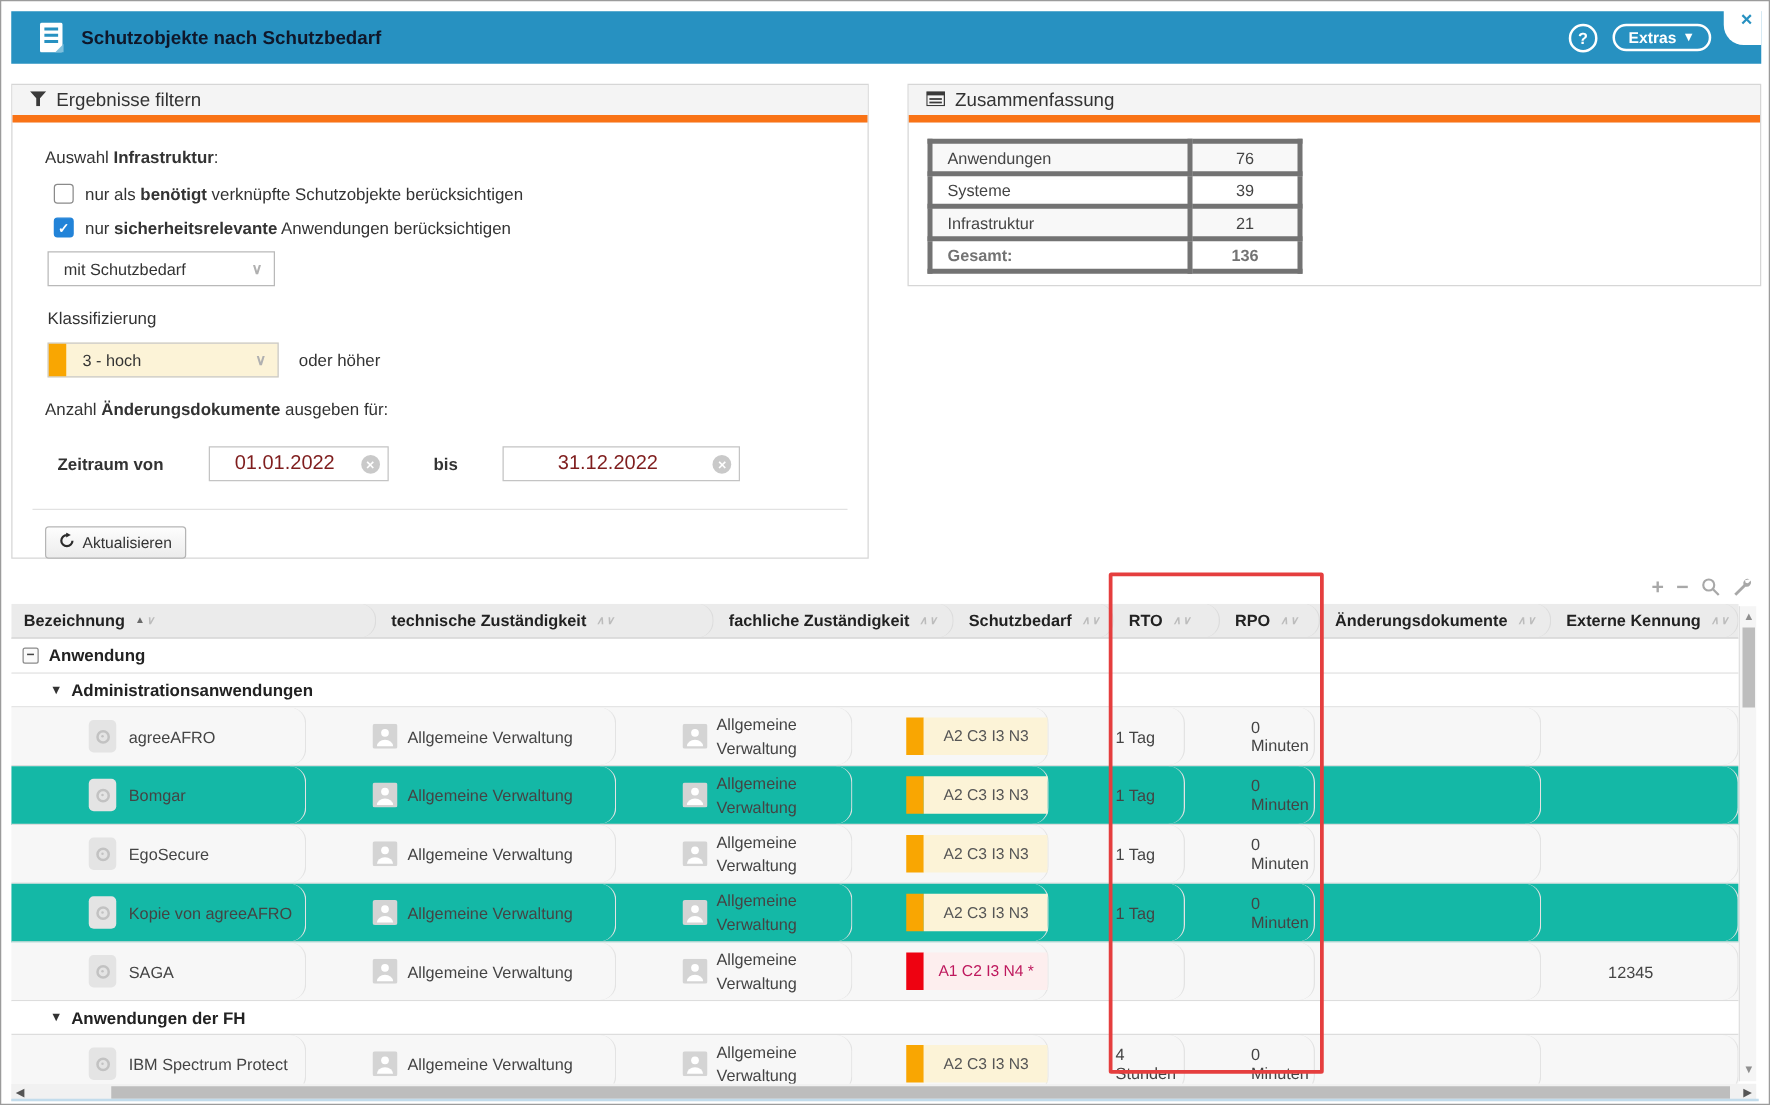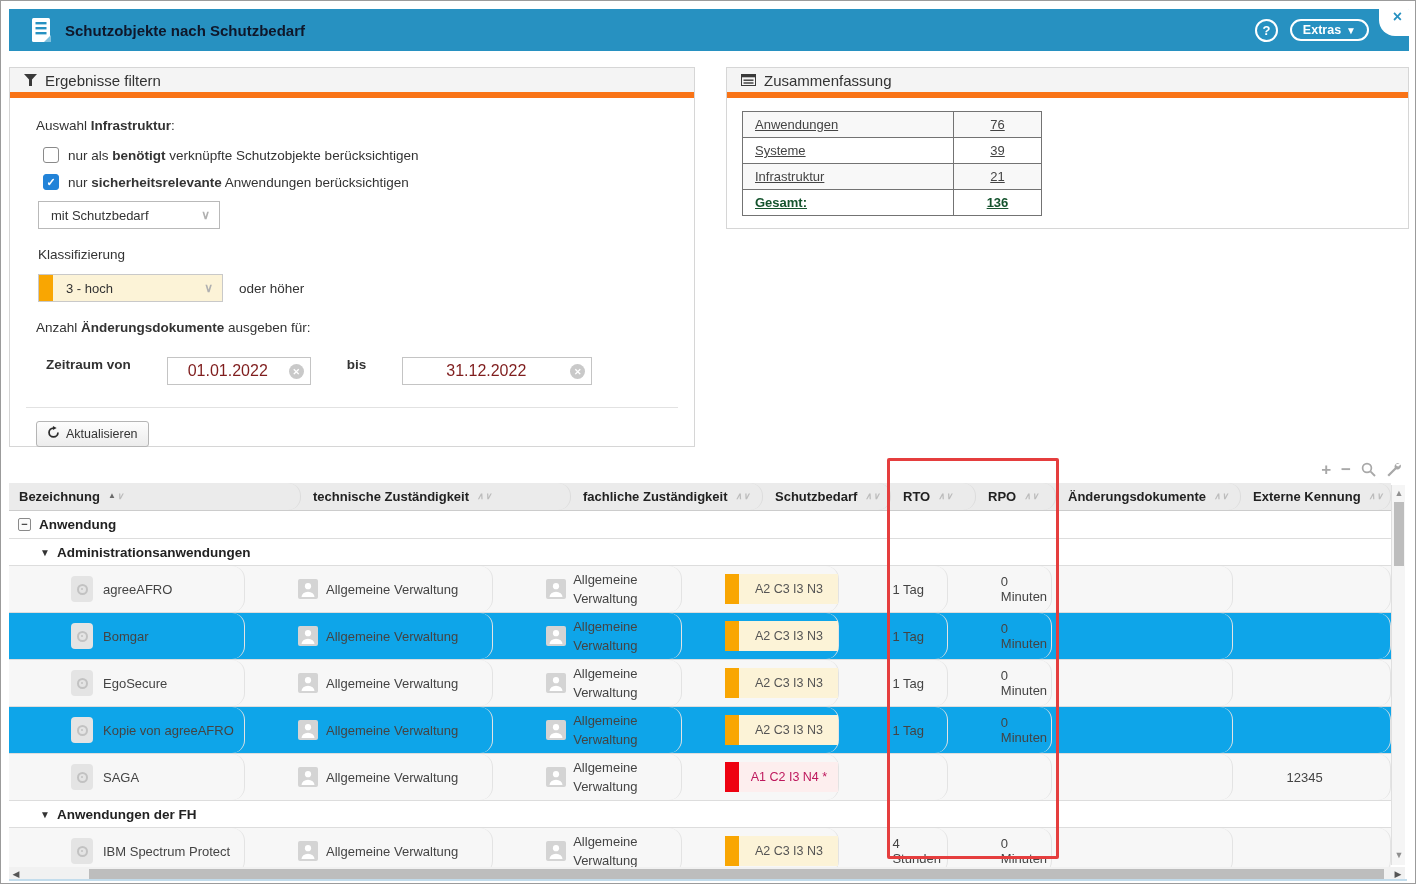--- a/index.html
+++ b/index.html
@@ -57,21 +57,21 @@
     height: 28px; border: 1px solid #b9b9b9; background: #fff; display:flex; align-items:center;
     font-size: 13px; color:#333; position:relative; cursor:pointer;
   }
   .select .chev { position:absolute; right: 9px; color:#b0b0b0; font-size: 12px; font-weight:bold; }
   .select-schutz { width: 182px; margin: 6px 0 18px 2px; padding-left: 12px; }
   .klass-label { margin: 4px 0 12px 2px; }
   .klass-row { display:flex; align-items:center; gap: 16px; margin-bottom: 18px; }
   .select-klass { width: 185px; background: #fcf3d7; border-color:#c9c9c9; padding-left: 0; margin-left: 2px; }
   .select-klass .blk { width: 14px; align-self: stretch; background: #f9a602; margin-right: 13px; }
   .docs-line { margin: 4px 0 16px 0; }
-  .date-row { display:flex; align-items:flex-start; margin-left: 10px; margin-top: 22px; }
+  .date-row { display:flex; align-items:center; margin-left: 10px; margin-top: 22px; }
   .date-row .zl { font-weight: bold; }
   .date-field { position:relative; height: 28px; border: 1px solid #c4c4c4; background:#fff; margin-left: 36px; }
   .date-field input {
     width: 100%; height: 100%; border: none; outline: none; text-align: center;
     font-family: Liberation Sans, sans-serif; font-size: 16px; color:#7f1d1d; padding-right: 22px; background:transparent;
   }
   .date-field .clear {
     position:absolute; right: 6px; top: 6px; width: 15px; height: 15px; border-radius: 50%;
     background: #c9c9c9; color:#fff; font-size: 9px; font-weight:bold;
     display:flex; align-items:center; justify-content:center; cursor:pointer;
@@ -80,32 +80,32 @@
   .df-to { width: 190px; }
   .bis { font-weight: bold; margin-left: 36px; }
   .filter-divider { border-top: 1px solid #e2e2e2; margin: 22px -10px 0 -10px; }
   .refresh-btn {
     margin: 13px 0 0 0; height: 26px; padding: 0 10px; border: 1px solid #b5b5b5; border-radius: 3px;
     background: linear-gradient(#fdfdfd, #ececec); font-family: inherit; font-size: 12.5px; color:#333;
     display:inline-flex; align-items:center; gap: 6px; cursor:pointer;
   }
 
   .summary-table { margin: 13px 0 0 15px; width: 300px; border: 1px solid #ddd; border-collapse: collapse; font-size: 13px; color:#444; }
-  .summary-table td { border: 1px solid #737373; height: 26px; padding: 0 12px; text-decoration: underline; }
+  .summary-table td { border: 4px solid #737373; height: 26px; padding: 0 12px; }
   .summary-table tr:nth-child(odd) { background: #f8f8f8; }
   .summary-table td.val { width: 88px; text-align: center; }
-  .summary-table tr.total td { font-weight: bold; color:#14532d; background: #fff; }
+  .summary-table tr.total td { font-weight: bold; color:#737373; background: #fff; }
 
   
   .grid-toolbar { position:absolute; right: 14px; top: 460px; display:flex; align-items:center; gap: 10px; }
   .tbi { color:#a8a8a8; font-size: 17px; font-weight: bold; line-height: 1; cursor:pointer; display:inline-flex; }
 
   
   .datatable { position:absolute; left: 8px; top: 482px; width: 1382px; height: 384px; overflow: hidden; background:#fff; }
-  .trow { display:flex; width: 1382px; border-bottom: 1px solid #ddd; background:#0ea5e9; }
+  .trow { display:flex; width: 1382px; border-bottom: 1px solid #ddd; background:#14b8a6; }
   .trow.stripe { background: #f7f7f7; }
   .cell { border-right: 1px solid #e3e3e3; display:flex; align-items:center; font-size: 13px; color:#444;border-radius:13px; }
   .c1 { width: 292px; } .c2 { width: 270px; } .c3 { width: 192px; } .c4 { width: 128px; }
   .c5 { width: 85px; }  .c6 { width: 80px; }  .c7 { width: 185px; } .c8 { width: 150px; }
   .thead { height: 28px; background: #ebebeb; border-bottom: 1px solid #ccc; }
   .thead .cell { font-weight: bold; color:#222; font-size: 13px; padding-left: 12px; gap: 8px; border-right: 1px solid #dcdcdc; cursor:pointer; }
   .thead .c1 { padding-left: 10px; }
   .sort { display:inline-flex; gap: 1px; font-size: 9px; line-height:1; }
   .sort .lite { color:#bcbcbc; } .sort .dark { color:#6a6a6a; font-size: 8px; }
   .grow { height: 28px; align-items:center; display:flex; font-weight:bold; color:#222; font-size: 13.5px; border-bottom: 1px solid #ddd; background:#fff; cursor:pointer; }

